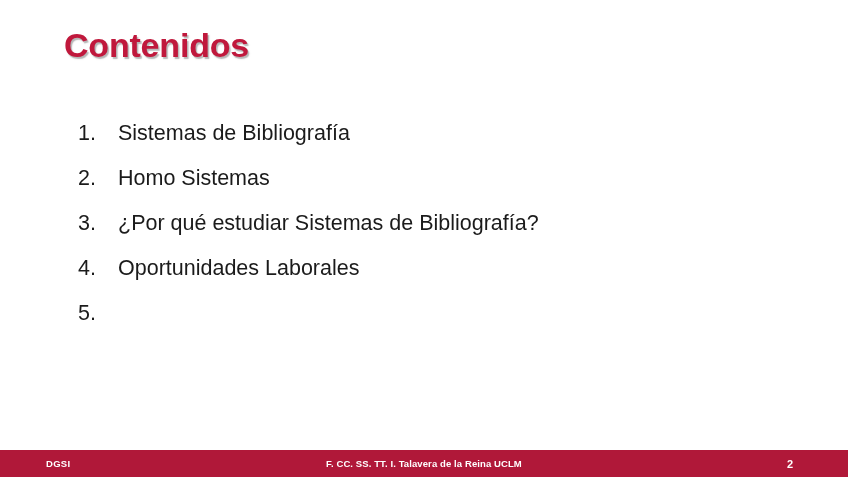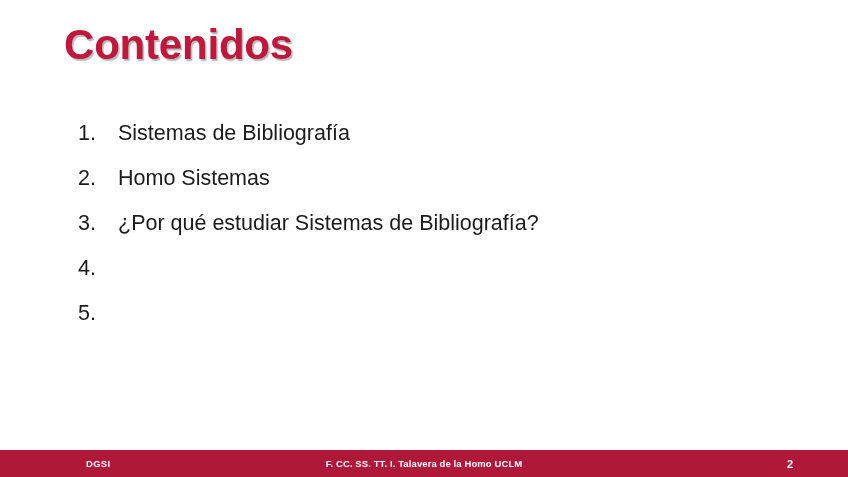--- a/index.html
+++ b/index.html
@@ -18,21 +18,21 @@
     background: #ffffff;
     overflow: hidden;
     box-sizing: border-box;
   }
 
   
   .slide-title {
     position: absolute;
     left: 64px;
     top: 24px;
-    font-size: 42px;
+    font-size: 34px;
     font-weight: bold;
     line-height: 42px;
     color: #C0183C;
     letter-spacing: -0.2px;
     text-shadow: 1.5px 1.5px 1.2px rgba(120,120,120,0.55);
     white-space: nowrap;
   }
 
   
   .content-list {
@@ -76,21 +76,20 @@
     align-items: center;
   }
   .footer-left {
     position: absolute;
     left: 46px;
     font-size: 9.5px;
     font-weight: bold;
     color: #ffffff;
     letter-spacing: 0.3px;
     white-space: nowrap;
-    margin-left: 40px;
   }
   .footer-center {
     position: absolute;
     left: 0;
     right: 0;
     text-align: center;
     font-size: 9.5px;
     font-weight: bold;
     color: #ffffff;
     letter-spacing: 0.1px;
@@ -124,27 +123,28 @@
       <span class="item-label">Homo Sistemas</span>
     </li>
 
     <li class="content-item">
       <span class="item-number">3.</span>
       <span class="item-label">¿Por qué estudiar Sistemas de Bibliografía?</span>
     </li>
 
     <li class="content-item">
       <span class="item-number">4.</span>
+      <span class="item-label">Oportunidades Laborales</span>
     </li>
 
     <li class="content-item">
       <span class="item-number">5.</span>
     </li>
 
   </ol>
 
   <div class="footer-bar">
     <span class="footer-left">DGSI</span>
-    <span class="footer-center">F. CC. SS. TT. I. Talavera de la Homo UCLM</span>
+    <span class="footer-center">F. CC. SS. TT. I. Talavera de la Reina UCLM</span>
     <span class="footer-right">2</span>
   </div>
 
 </div>
 
 </body></html>

